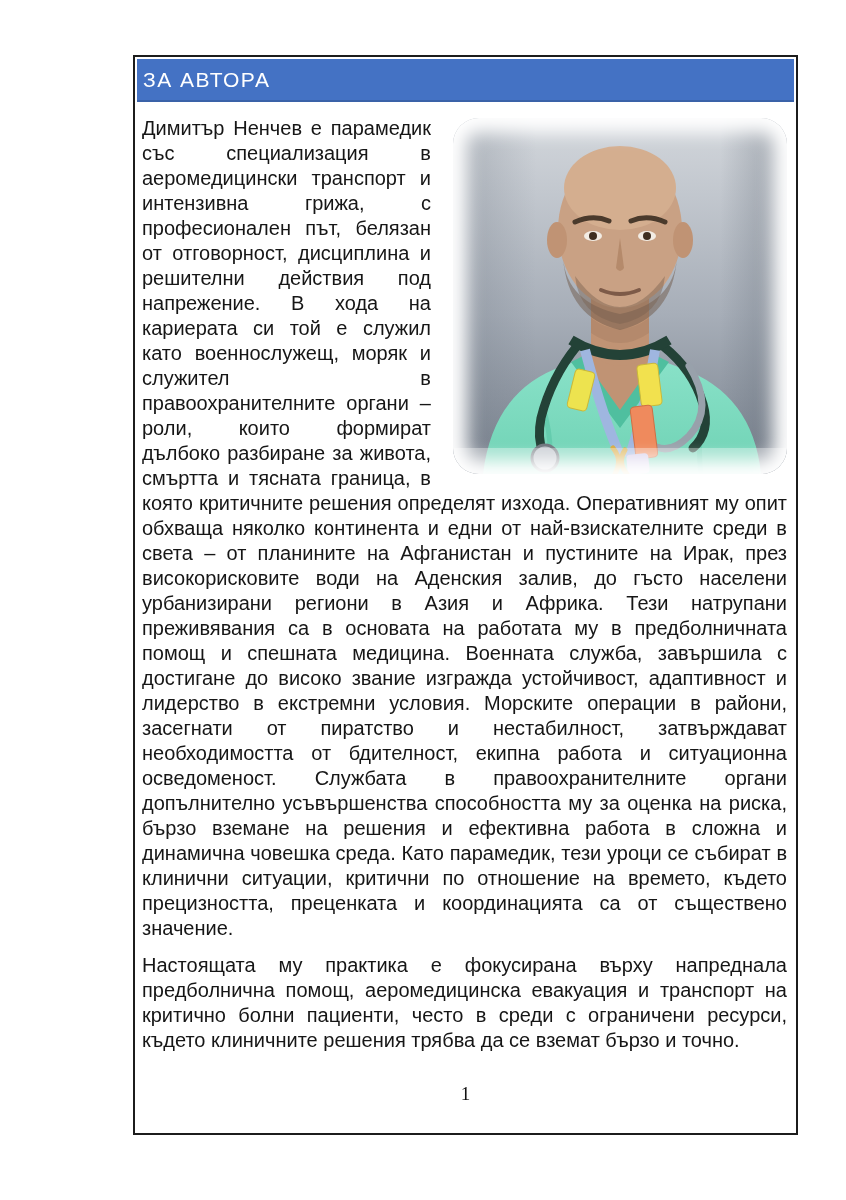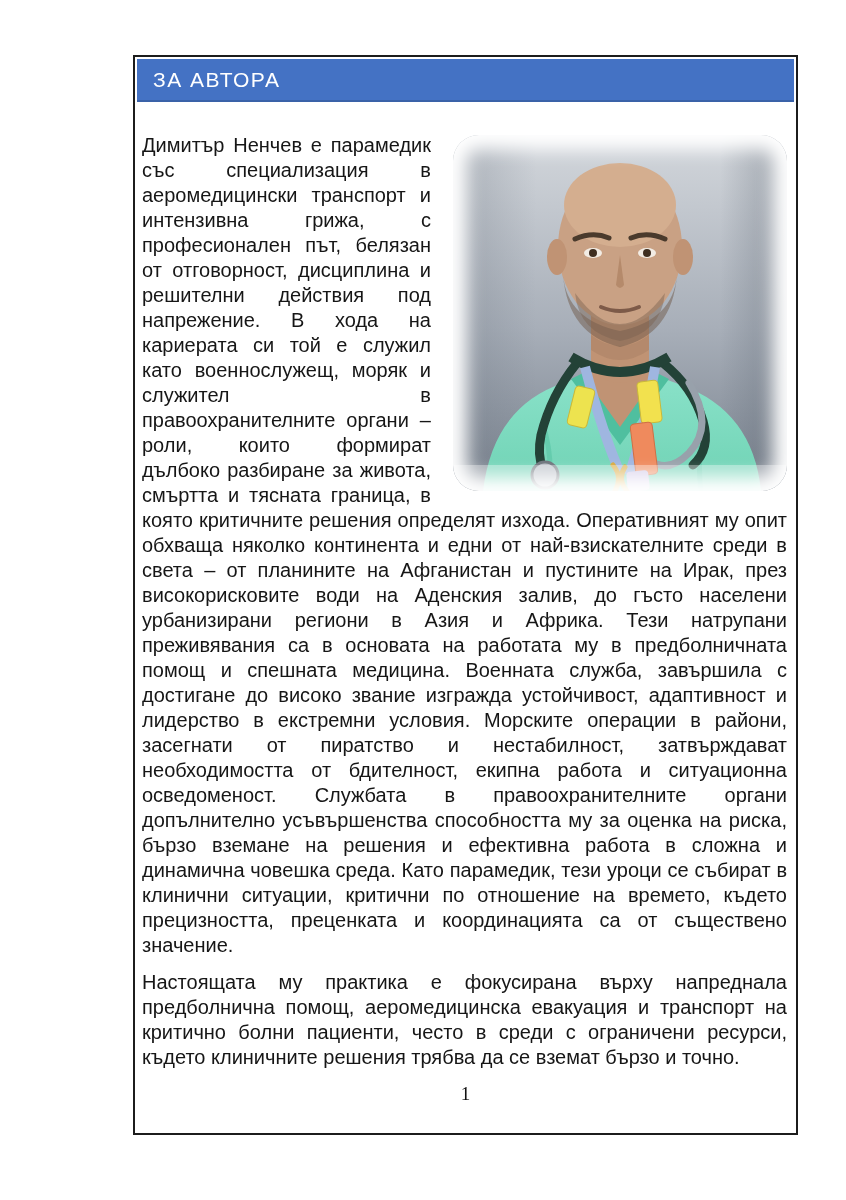--- a/index.html
+++ b/index.html
@@ -27,31 +27,31 @@
     box-sizing: content-box;
   }
   
   .header-bar {
     margin: 2px 2px 0 2px;
     height: 41px;
     background: #4472c4;
     border-bottom: 2px solid #3a62a8;
     display: flex;
     align-items: center;
-    padding-left: 16px;
+    padding-left: 6px;
   }
   .header-title {
     color: #ffffff;
     font-size: 21px;
     letter-spacing: 1.5px;
     font-weight: 400;
   }
   
   .content {
-    padding: 31px 9px 0 7px;
+    padding: 14px 9px 0 7px;
     font-size: 20px;
     line-height: 25px;
     color: #161616;
     text-align: justify;
   }
   .content p { margin: 0; }
   .content p + p { margin-top: 12px; }
 
   
   .photo-wrap {

